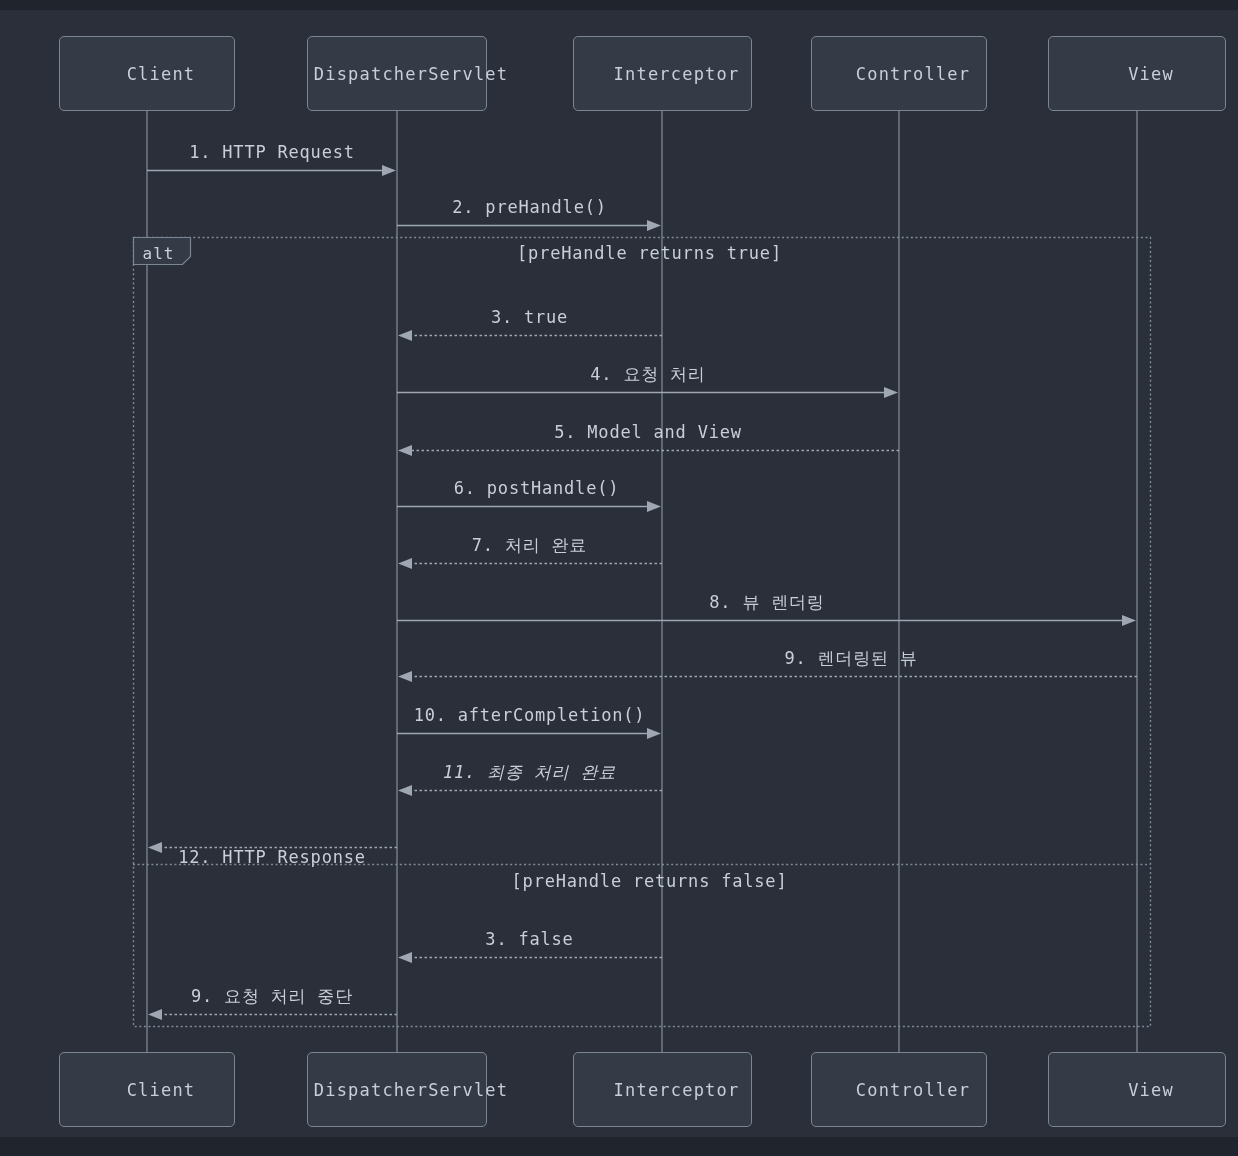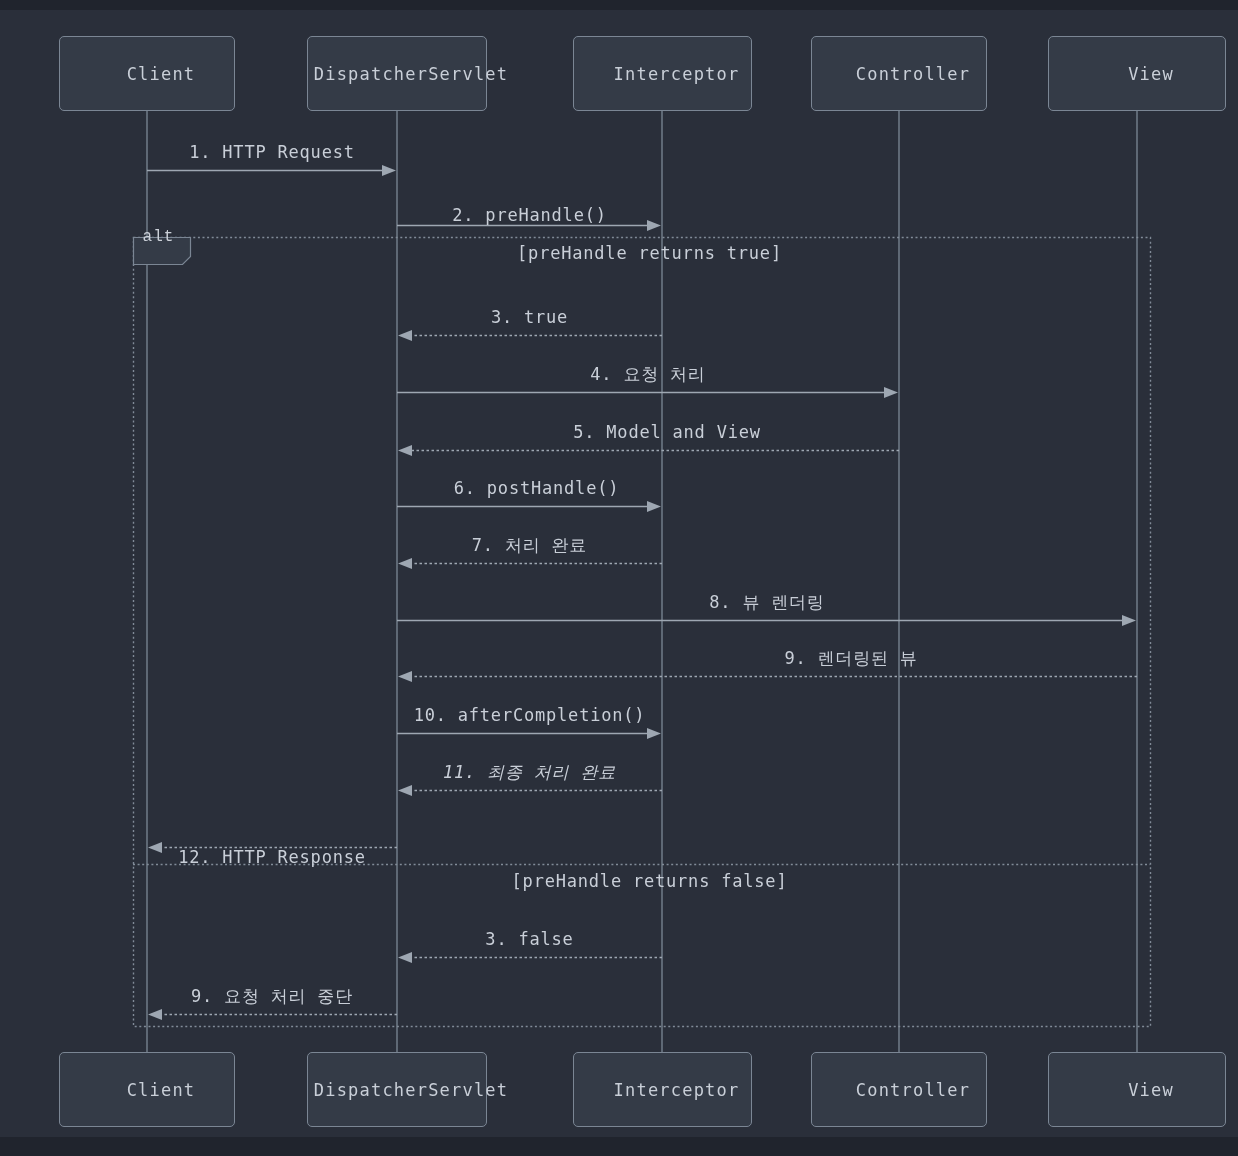--- a/index.html
+++ b/index.html
@@ -81,30 +81,30 @@
       <div class="pbox" style="left:59px;top:1052px;width:176px;height:75px;">Client</div>
       <div class="pbox" style="left:307px;top:36px;width:180px;height:75px;">DispatcherServlet</div>
       <div class="pbox" style="left:307px;top:1052px;width:180px;height:75px;">DispatcherServlet</div>
       <div class="pbox" style="left:573px;top:36px;width:179px;height:75px;">Interceptor</div>
       <div class="pbox" style="left:573px;top:1052px;width:179px;height:75px;">Interceptor</div>
       <div class="pbox" style="left:811px;top:36px;width:176px;height:75px;">Controller</div>
       <div class="pbox" style="left:811px;top:1052px;width:176px;height:75px;">Controller</div>
       <div class="pbox" style="left:1048px;top:36px;width:178px;height:75px;">View</div>
       <div class="pbox" style="left:1048px;top:1052px;width:178px;height:75px;">View</div>
       <div class="msg-label" style="left:147px;top:139px;width:250px;">1. HTTP Request</div>
-      <div class="msg-label" style="left:397px;top:194px;width:265px;margin-top:8px;">2. preHandle()</div>
+      <div class="msg-label" style="left:397px;top:194px;width:265px;">2. preHandle()</div>
       <div class="msg-label" style="left:397px;top:304px;width:265px;">3. true</div>
       <div class="msg-label" style="left:397px;top:361px;width:502px;">4. 요청 처리</div>
-      <div class="msg-label" style="left:397px;top:419px;width:502px;padding-left:19px;">5. Model and View</div>
+      <div class="msg-label" style="left:397px;top:419px;width:502px;">5. Model and View</div>
       <div class="msg-label" style="left:397px;top:475px;width:265px;margin-left:7px;">6. postHandle()</div>
       <div class="msg-label" style="left:397px;top:532px;width:265px;">7. 처리 완료</div>
       <div class="msg-label" style="left:397px;top:589px;width:740px;">8. 뷰 렌더링</div>
       <div class="msg-label" style="left:397px;top:645px;width:868px;padding-left:20px;">9. 렌더링된 뷰</div>
       <div class="msg-label" style="left:397px;top:702px;width:265px;">10. afterCompletion()</div>
       <div class="msg-label" style="left:397px;top:759px;width:265px;font-style:italic;">11. 최종 처리 완료</div>
       <div class="msg-label" style="left:147px;top:816px;width:250px;margin-top:28px;">12. HTTP Response</div>
       <div class="msg-label" style="left:397px;top:926px;width:265px;">3. false</div>
       <div class="msg-label" style="left:147px;top:983px;width:250px;">9. 요청 처리 중단</div>
-      <div class="alt-label" style="left:133px;top:224px;width:51px;font-family:Liberation Mono, monospace;">alt</div>
+      <div class="alt-label" style="left:133px;top:241px;width:51px;">alt</div>
       <div class="section-title" style="left:133px;top:241px;width:1017px;">[preHandle returns true]</div>
       <div class="section-title" style="left:133px;top:869px;width:1017px;">[preHandle returns false]</div>
     </div>
 </div>
 
 </body></html>

